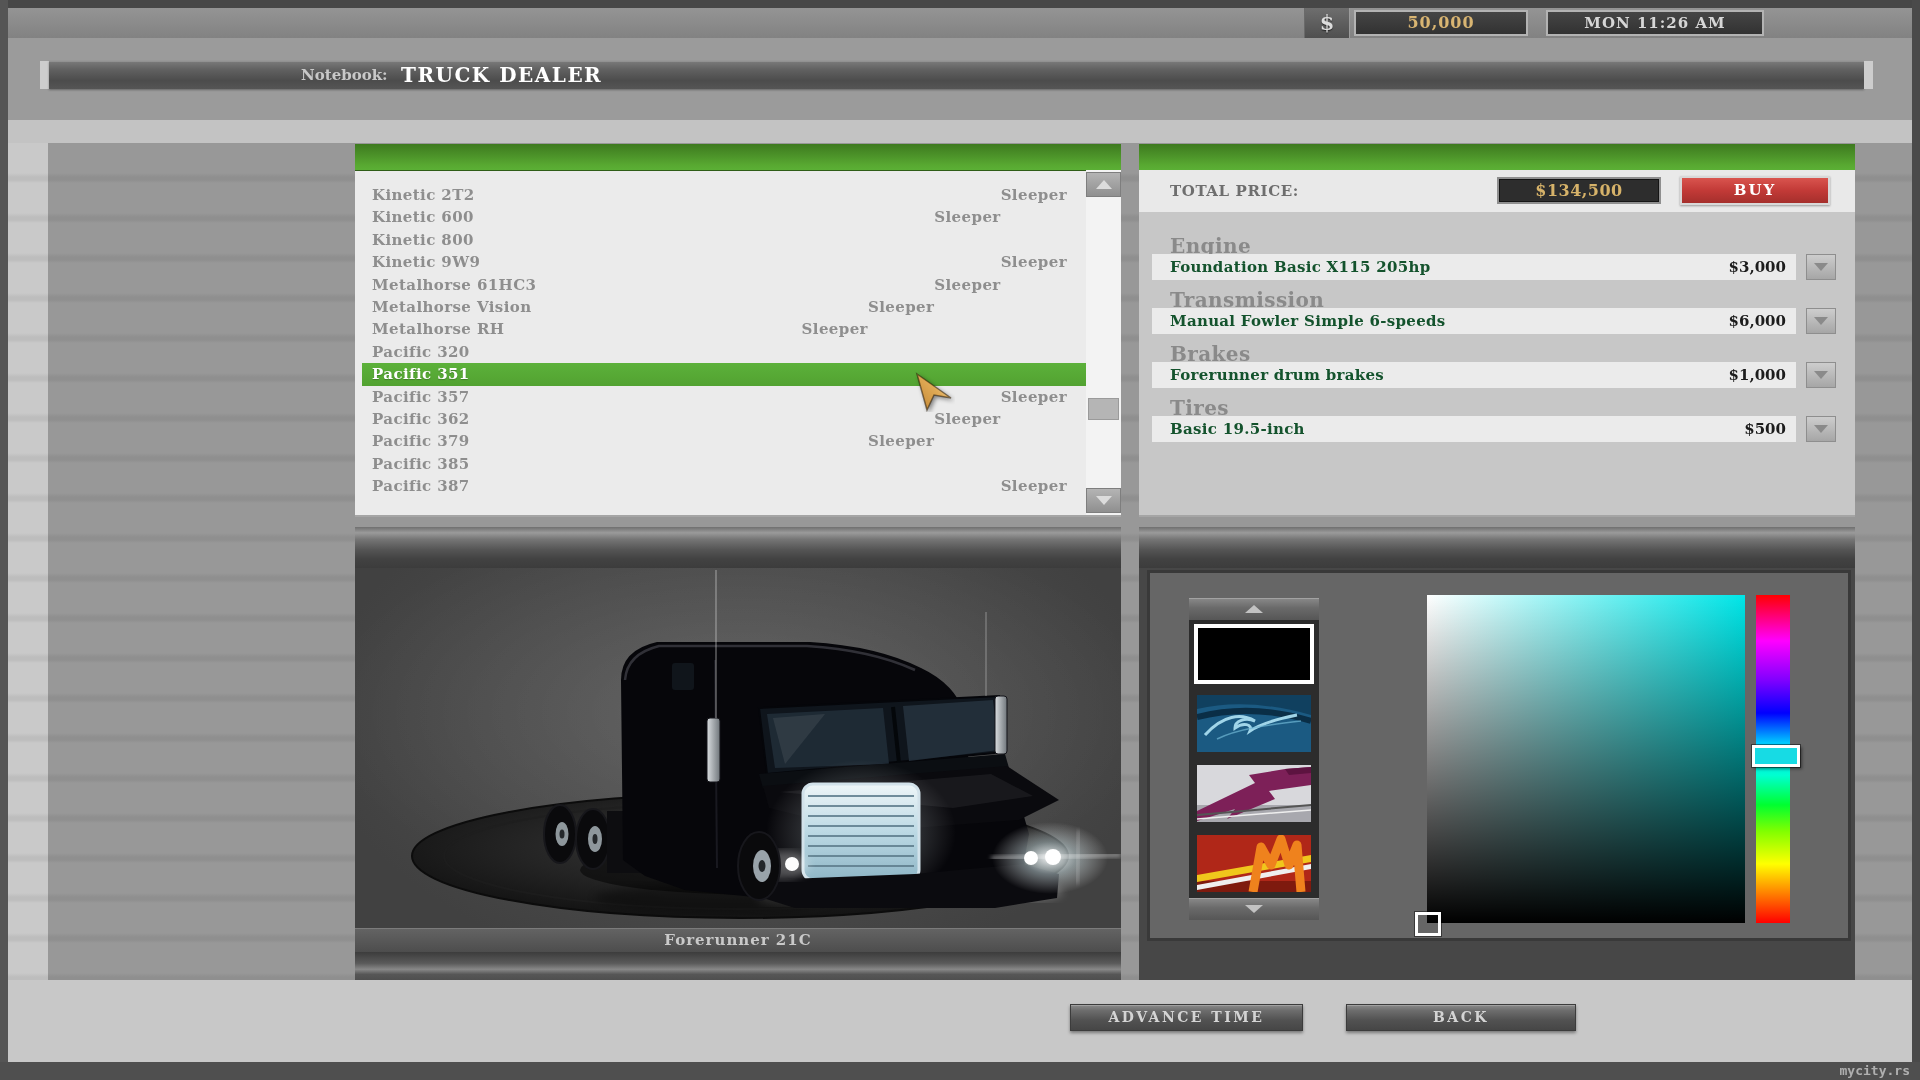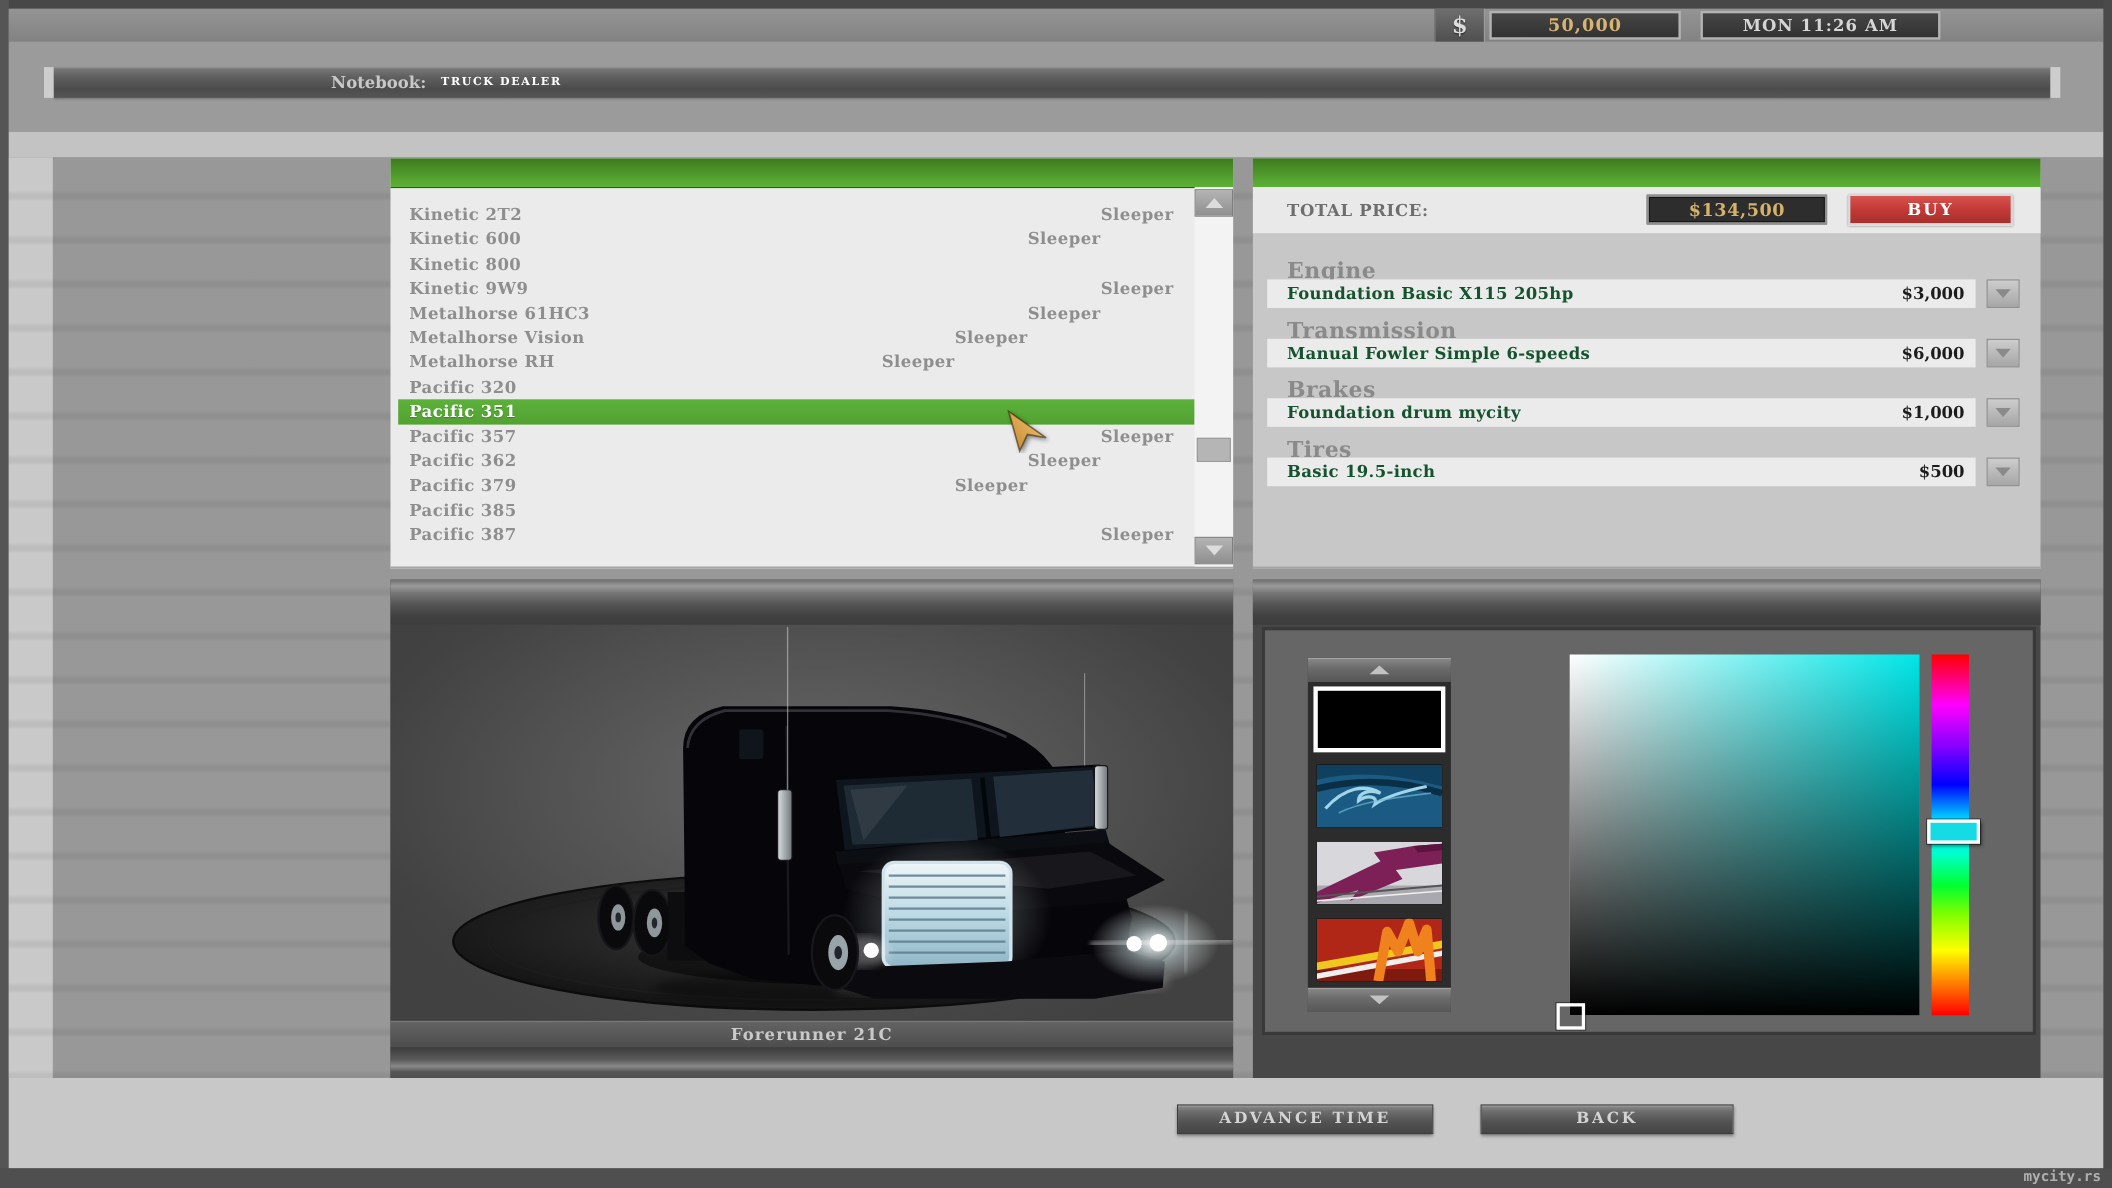--- a/index.html
+++ b/index.html
@@ -29,21 +29,21 @@
   #header-zone{left:8px;top:38px;width:1904px;height:82px;background:#9b9b9b;}
   #top-margin-band{left:8px;top:120px;width:1904px;height:23px;background:#c3c3c3;}
   #notebook-cap-l{left:32px;top:23px;width:9px;height:28px;background:#cdcdcd;}
   #notebook-cap-r{left:1856px;top:23px;width:9px;height:28px;background:#cdcdcd;}
   #notebook-bar{left:41px;top:23px;width:1815px;height:28px;
     background:linear-gradient(180deg,#7b7b7b 0%,#616161 30%,#4c4c4c 70%,#555 100%);
     box-shadow:inset 0 1px 0 #919191, 0 1px 2px rgba(0,0,0,.35);}
   #notebook-label{left:252px;top:0;height:28px;line-height:28px;color:#c8c8c8;
     font-size:15px;font-weight:bold;}
   #notebook-title{left:352px;top:0;height:28px;line-height:28px;color:#ffffff;
-    font-size:10px;font-weight:bold;letter-spacing:1.5px;}
+    font-size:20px;font-weight:bold;letter-spacing:1.5px;}
 
   
   #page-stripes{left:8px;top:143px;width:1904px;height:837px;
     background:repeating-linear-gradient(180deg,#989898 0px,#989898 30px,#8f8f8f 34px,#8f8f8f 37px,#989898 40px);}
   #page-left-column{left:8px;top:143px;width:40px;height:837px;
     background:repeating-linear-gradient(180deg,#c9c9c9 0px,#c9c9c9 30px,#bdbdbd 34px,#bdbdbd 37px,#c9c9c9 40px);}
   #bottom-band{left:8px;top:980px;width:1904px;height:82px;background:#c8c8c8;}
 
   .green-header{left:0;top:0;width:100%;height:26px;
     background:linear-gradient(180deg,#3e7a1f 0%,#4c9329 45%,#58a831 80%,#5bb035 100%);
@@ -242,21 +242,21 @@
             <span class="comp-name">Manual Fowler Simple 6-speeds</span>
             <span class="comp-price">$6,000</span>
           </div>
           <div class="comp-dd">
             <div class="dd-tri"></div>
           </div>
         </div>
         <div class="comp-group">
           <div class="comp-label">Brakes</div>
           <div class="comp-row">
-            <span class="comp-name">Foundation drum mycity</span>
+            <span class="comp-name">Forerunner drum brakes</span>
             <span class="comp-price">$1,000</span>
           </div>
           <div class="comp-dd">
             <div class="dd-tri"></div>
           </div>
         </div>
         <div class="comp-group">
           <div class="comp-label">Tires</div>
           <div class="comp-row">
             <span class="comp-name">Basic 19.5-inch</span>

